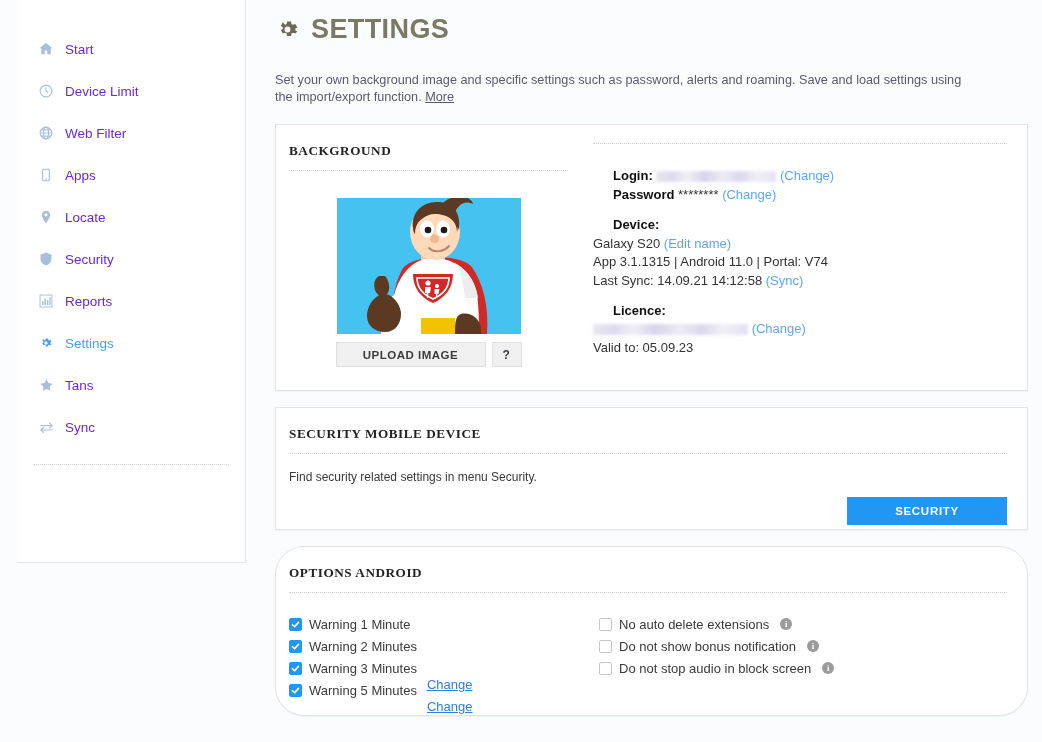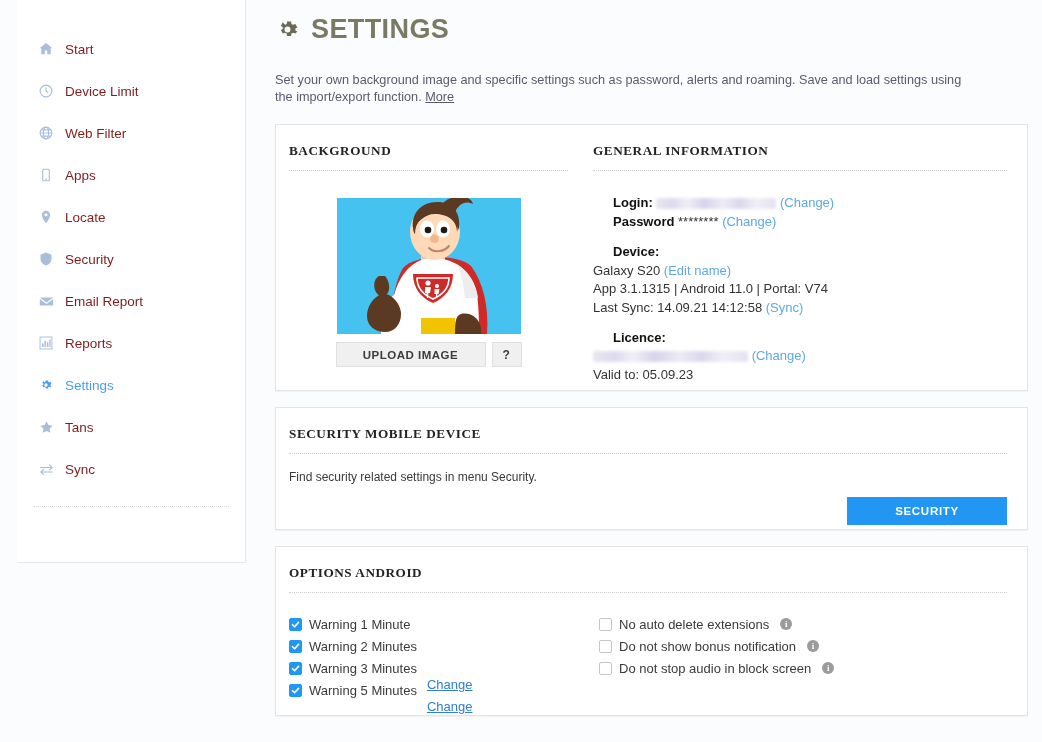--- a/index.html
+++ b/index.html
@@ -32,21 +32,21 @@
     border-bottom: 1px solid #e8e8e8;
     padding-top: 28px;
   }
 
   .nav-item {
     display: flex;
     align-items: center;
     height: 42px;
     padding-left: 18px;
     font-size: 13.5px;
-    color: #7f1d1d;
+    color: #6d28d9;
     cursor: pointer;
     text-decoration: none;
   }
   .nav-item.active { color: #4a9df0; }
 
   .nav-icon {
     width: 22px;
     flex: 0 0 22px;
     display: inline-flex;
     align-items: center;
@@ -100,21 +100,21 @@
 
   
   .panel {
     background: #ffffff;
     border: 1px solid #e4e4e4;
     margin: 0 14px 0 10px;
     box-shadow: 0 1px 1px rgba(0,0,0,0.04);
   }
   #panel-top    { margin-top: 18px; height: 267px; display: flex; }
   #panel-security { margin-top: 16px; height: 123px; }
-  #panel-options  { margin-top: 16px; height: 170px; }
+  #panel-options  { margin-top: 16px; height: 170px; border-radius: 29px; }
 
   .panel-col { padding: 18px 20px 0 13px; }
   #col-background { width: 312px; }
   #col-general    { flex: 1; padding-left: 5px; }
 
   .section-title {
     font-size: 13.2px;
     font-weight: bold;
     letter-spacing: 0.55px;
     color: #232323;
@@ -308,29 +308,20 @@
 
   <a class="nav-item">
     <span class="nav-icon">
       <svg width="14" height="14" viewBox="0 0 16 16" fill="currentColor">
           <path d="M8 0.7 1.7 3.2v4.3c0 3.9 2.7 7.1 6.3 7.9 3.6-0.8 6.3-4 6.3-7.9V3.2z"></path>
         </svg>
     </span>
     <span>Security</span>
   </a>
 
-  <a class="nav-item">
-    <span class="nav-icon">
-      <svg width="15" height="15" viewBox="0 0 18 16" fill="currentColor">
-          <path d="M1 3.2h16L9 9.2z"></path>
-          <path d="M1 4.9 9 10.9l8-6v7.9H1z"></path>
-        </svg>
-    </span>
-    <span>Email Report</span>
-  </a>
 
   <a class="nav-item">
     <span class="nav-icon">
       <svg width="14" height="14" viewBox="0 0 16 16" fill="currentColor">
           <rect x="1.2" y="1.2" width="13.6" height="13.6" fill="none" stroke="currentColor" stroke-width="1.1"></rect>
           <rect x="3.4" y="8.4" width="1.7" height="4.2"></rect>
           <rect x="6.2" y="5.4" width="1.7" height="7.2"></rect>
           <rect x="9" y="7" width="1.7" height="5.6"></rect>
           <rect x="11.8" y="3.8" width="1.5" height="8.8"></rect>
         </svg>
@@ -441,21 +432,20 @@
         </div>
       </div>
 
       <div id="bg-buttons">
         <button class="gbtn" id="upload-image-button">UPLOAD IMAGE</button>
         <button class="gbtn" id="upload-help-button">?</button>
       </div>
     </div>
 
     <div class="panel-col" id="col-general">
-      <div class="section-title">GENERAL INFORMATION</div>
       <div class="section-rule"></div>
 
       <div id="general-body">
 
         <div class="gi-block">
           <div>
             <span class="gi-label">Login:</span>
             <span class="redacted" id="login-redacted"></span>
             <span class="lnk">(Change)</span>
           </div>

